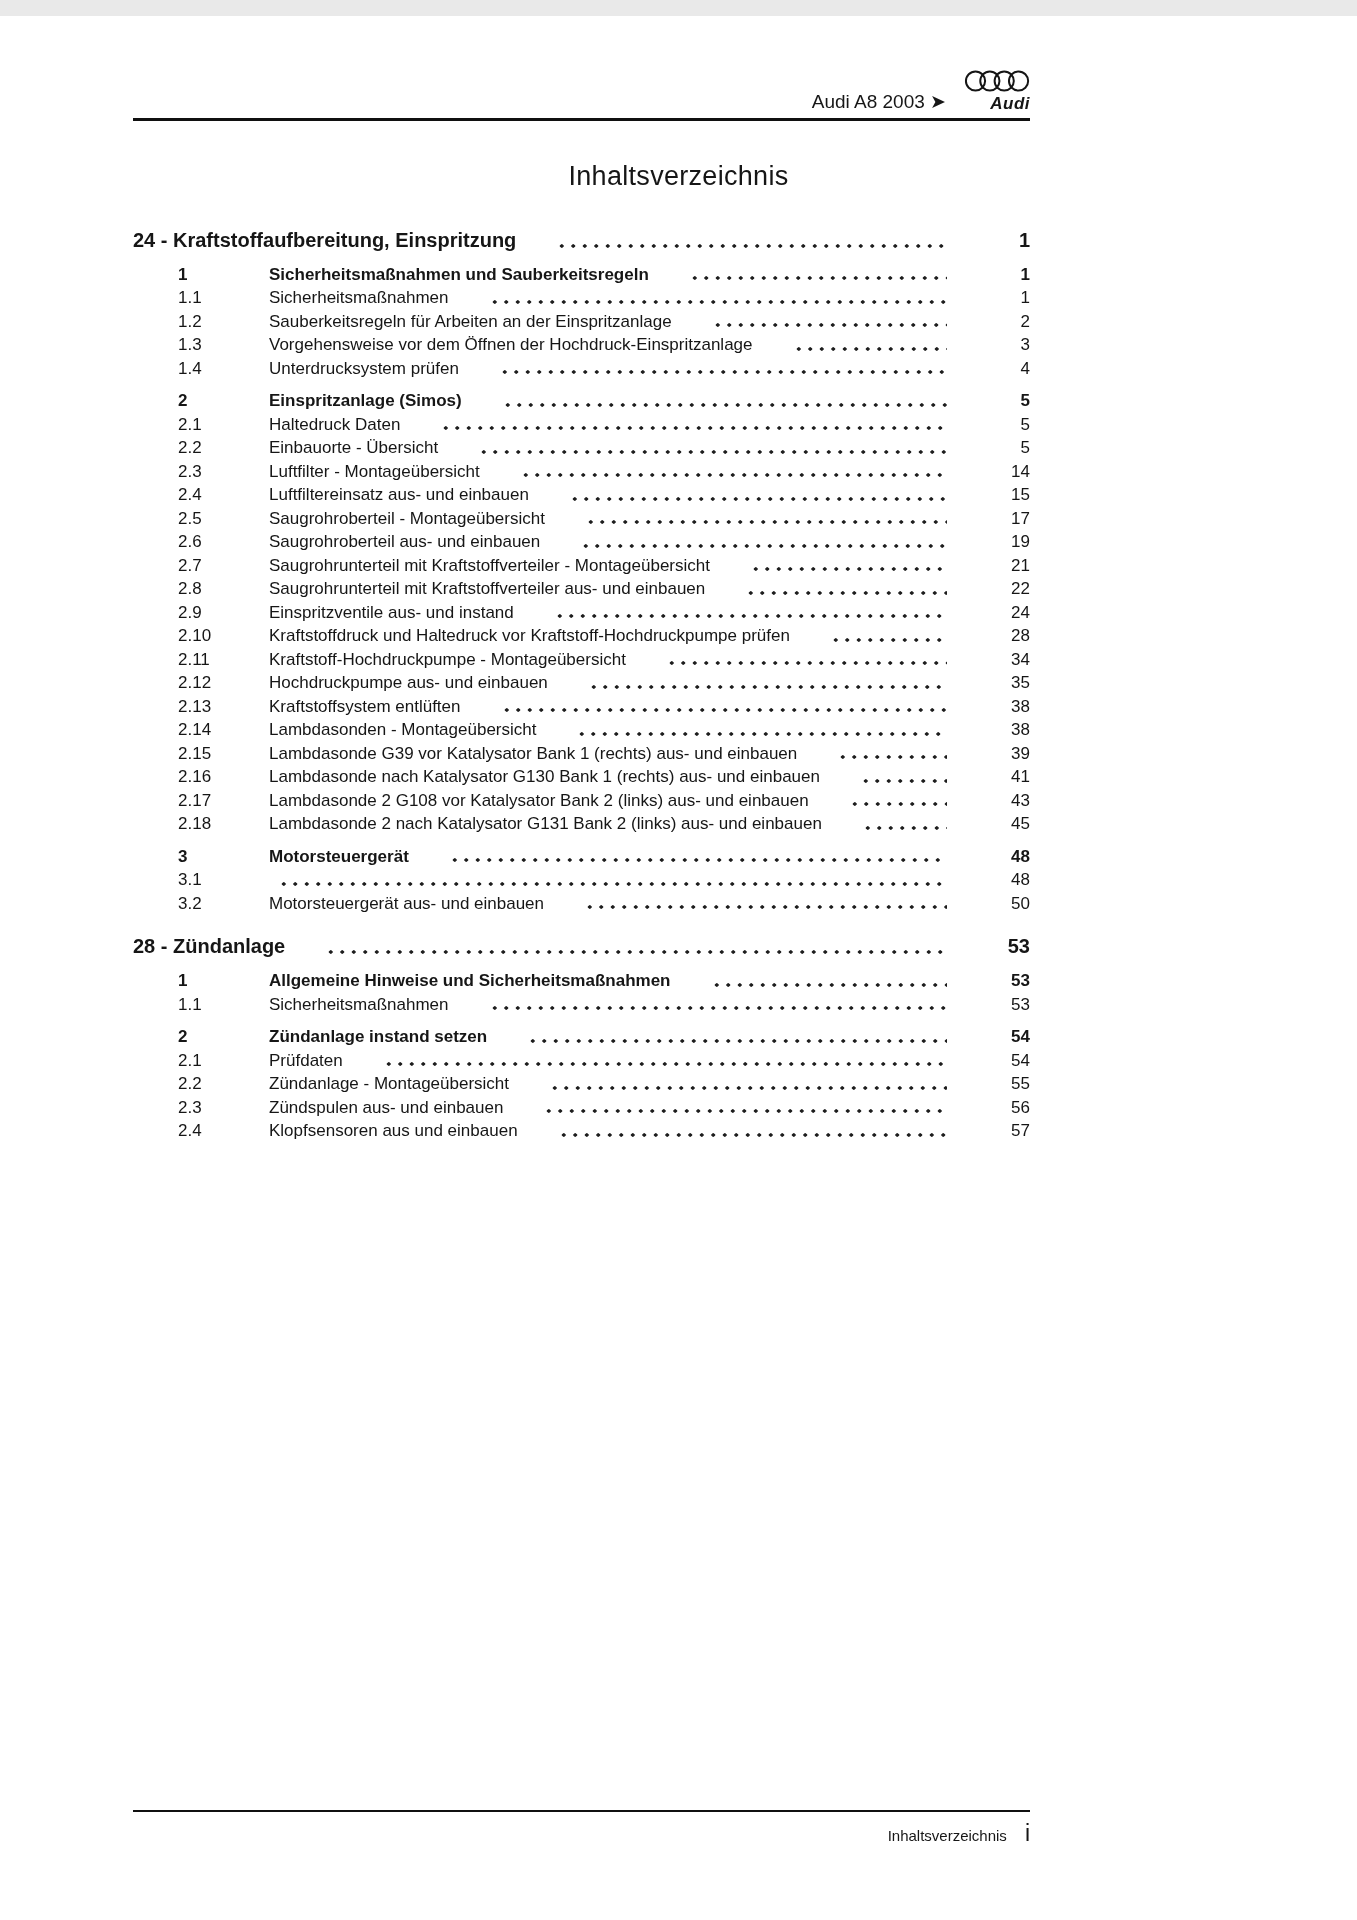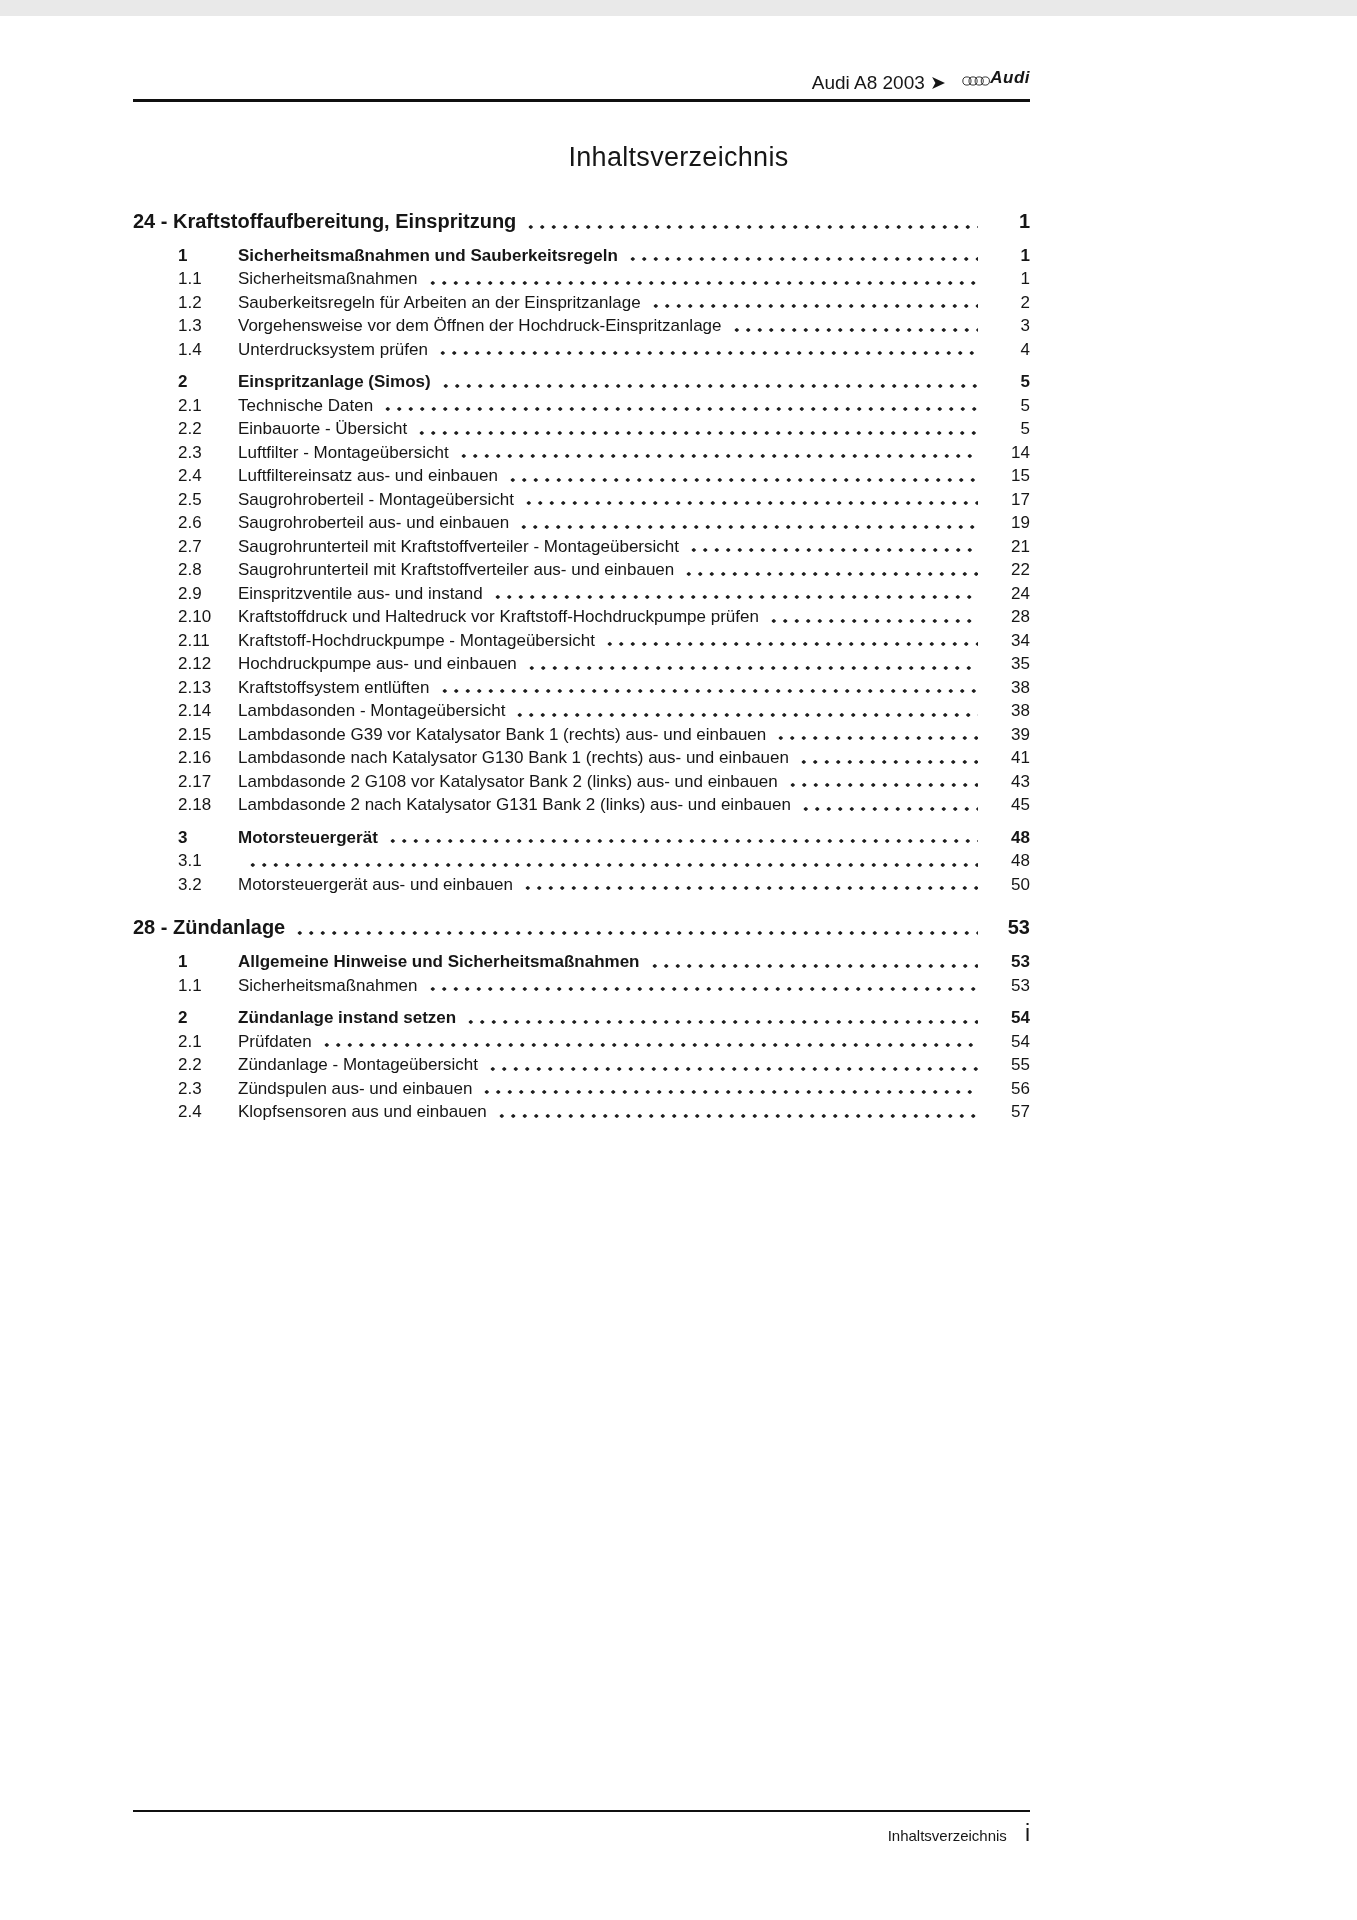--- a/index.html
+++ b/index.html
@@ -25,22 +25,22 @@
     gap: 16px;
   }
   .header-text {
     text-align: right;
     font-size: 19px;
     line-height: 23px;
     white-space: nowrap;
   }
   .brand {
     display: flex;
-    flex-direction: row;
-    align-items: flex-start;
+    flex-direction: column;
+    align-items: flex-end;
     width: 68px;
     flex: 0 0 auto;
   }
   .rings { width: 66px; height: 26px; display: block; }
   .wordmark {
     font-style: italic;
     font-weight: bold;
     font-size: 17px;
     line-height: 19px;
     letter-spacing: 0.5px;
@@ -59,20 +59,21 @@
     font-weight: normal;
     letter-spacing: 0.3px;
   }
 
   
   .toc { font-size: 17px; }
   .row {
     display: flex;
     align-items: baseline;
     line-height: 23.5px;
+    gap: 31px;
   }
   .row.chapter {
     font-size: 20px;
     font-weight: bold;
     line-height: 28px;
     margin-top: 17px;
     margin-bottom: 3px;
   }
   .row.entry { padding-left: 45px; }
   .row.level1 { font-weight: bold; margin-top: 9px; }
@@ -170,21 +171,21 @@
         <span class="pg">4</span>
       </div>
       <div class="row entry level1">
         <span class="num">2</span>
         <span class="title">Einspritzanlage (Simos)</span>
         <span class="leader"></span>
         <span class="pg">5</span>
       </div>
       <div class="row entry level2">
         <span class="num">2.1</span>
-        <span class="title">Technische Daten</span>
+        <span class="title">Haltedruck Daten</span>
         <span class="leader"></span>
         <span class="pg">5</span>
       </div>
       <div class="row entry level2">
         <span class="num">2.2</span>
         <span class="title">Einbauorte - Übersicht</span>
         <span class="leader"></span>
         <span class="pg">5</span>
       </div>
       <div class="row entry level2">

